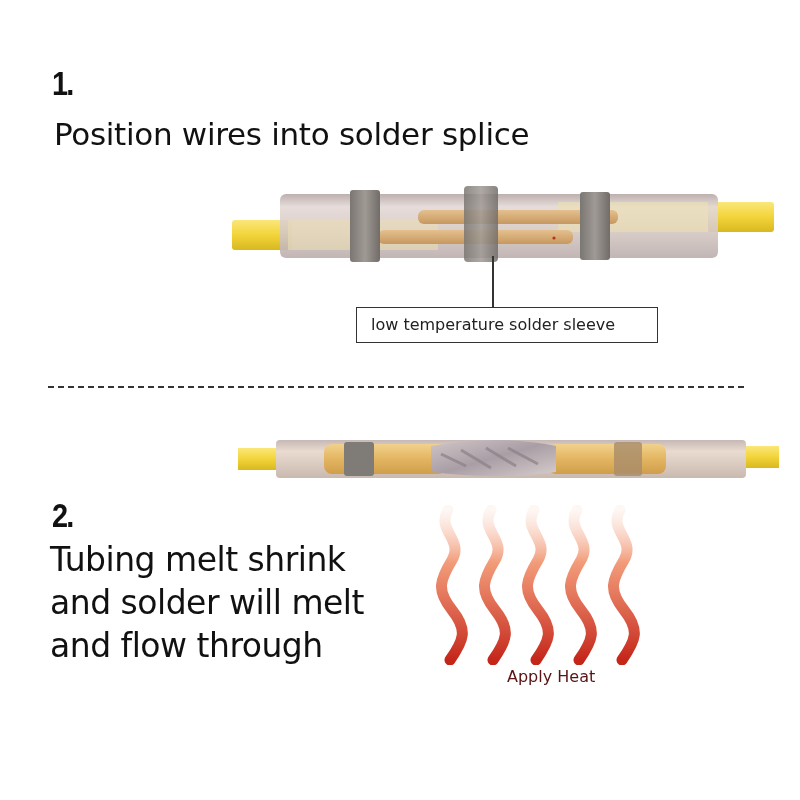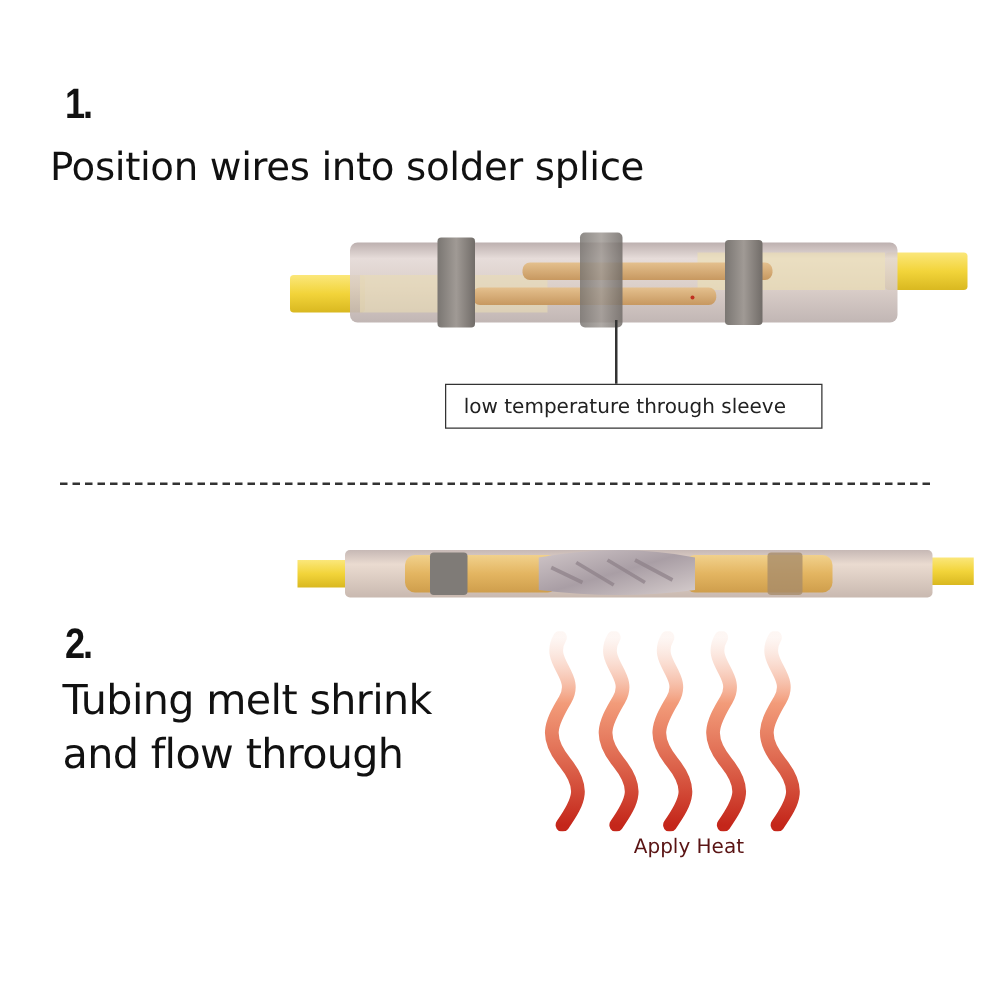--- a/index.html
+++ b/index.html
@@ -13,21 +13,21 @@
     .callout-box { border: 1.5px solid #333; background: #fff; font-size: 16px; color: #222;
                    padding: 0 14px; height: 36px; line-height: 34px; box-sizing: border-box; }
     .callout-line { width: 1.5px; background: #333; }
     .divider { border-top: 2px dashed #333; height: 0; }
     .heat-label { font-family: "DejaVu Sans", sans-serif; font-size: 16px; color: #5a1414; }
   </style>
 </head>
 <body>
 
 <div class="abs step-num" style="left:52px; top:64px;">1.</div>
-<div class="abs step-title" style="left:40px; top:116px;text-align:center;">Position wires into solder splice</div>
+<div class="abs step-title" style="left:54px; top:116px;text-align:center;">Position wires into solder splice</div>
 
 <svg class="abs" style="left:228px; top:180px;" width="552" height="90" viewBox="0 0 552 90">
   <defs>
     <linearGradient id="wireG" x1="0" y1="0" x2="0" y2="1">
       <stop offset="0" stop-color="#fbe77a"></stop>
         <stop offset="0.5" stop-color="#f2d43a"></stop>
         <stop offset="1" stop-color="#d9b820"></stop>
     </linearGradient>
     <linearGradient id="tubeG" x1="0" y1="0" x2="0" y2="1">
       <stop offset="0" stop-color="#b7a9a8"></stop>
@@ -60,21 +60,21 @@
   <rect x="190" y="30" width="200" height="14" fill="url(#solderG)" rx="6"></rect>
   <rect x="150" y="50" width="195" height="14" fill="url(#solderG)" rx="6"></rect>
   <circle cx="326" cy="58" r="1.6" fill="#c03020"></circle>
 
   <rect x="122" y="10" width="30" height="72" fill="url(#bandG)" rx="3"></rect>
   <rect x="236" y="6" width="34" height="76" fill="url(#bandG)" opacity="0.85" rx="4"></rect>
   <rect x="352" y="12" width="30" height="68" fill="url(#bandG)" rx="3"></rect>
 </svg>
 
 <div class="abs callout-line" style="left:492px; top:256px; height:52px;"></div>
-<div class="abs callout-box" style="left:356px; top:307px; width:302px;">low temperature through sleeve</div>
+<div class="abs callout-box" style="left:356px; top:307px; width:302px;">low temperature solder sleeve</div>
 
 <div class="abs divider" style="left:48px; top:386px; width:696px;"></div>
 
 <svg class="abs" style="left:236px; top:432px;" width="545" height="50" viewBox="0 0 545 50">
   <defs>
     <linearGradient id="tube2G" x1="0" y1="0" x2="0" y2="1">
       <stop offset="0" stop-color="#c6b8b5"></stop>
         <stop offset="0.3" stop-color="#eadbd0"></stop>
         <stop offset="1" stop-color="#c9b9b0"></stop>
     </linearGradient>
@@ -96,20 +96,21 @@
   <rect x="312" y="12" width="118" height="30" fill="url(#gold2G)" rx="8"></rect>
   <path d="M195 14 Q 260 2 320 14 L 320 40 Q 260 48 195 40 Z" fill="url(#twistG)"></path>
   <path d="M205 22 L 230 34 M 225 18 L 255 36 M 250 16 L 280 34 M 272 16 L 302 32" stroke="#8d8088" stroke-width="3" opacity="0.7"></path>
   <rect x="108" y="10" width="30" height="34" fill="#7f7b77" rx="3"></rect>
   <rect x="378" y="10" width="28" height="34" fill="#a88c6a" opacity="0.8" rx="3"></rect>
 </svg>
 
 <div class="abs step-num" style="left:52px; top:496px;">2.</div>
 <div class="abs step-desc" style="left:50px; top:538px;">
   <div>Tubing melt shrink</div>
+  <div>and solder will melt</div>
   <div>and flow through</div>
 </div>
 
 <svg class="abs" style="left:430px; top:505px;" width="210" height="160" viewBox="0 0 210 160">
   <defs>
     <linearGradient id="heatG" x1="0" y1="0" x2="0" y2="1">
       <stop offset="0" stop-color="#f6c7b4" stop-opacity="0.15"></stop>
       <stop offset="0.35" stop-color="#f08a62" stop-opacity="0.85"></stop>
       <stop offset="1" stop-color="#c4261a"></stop>
     </linearGradient>

